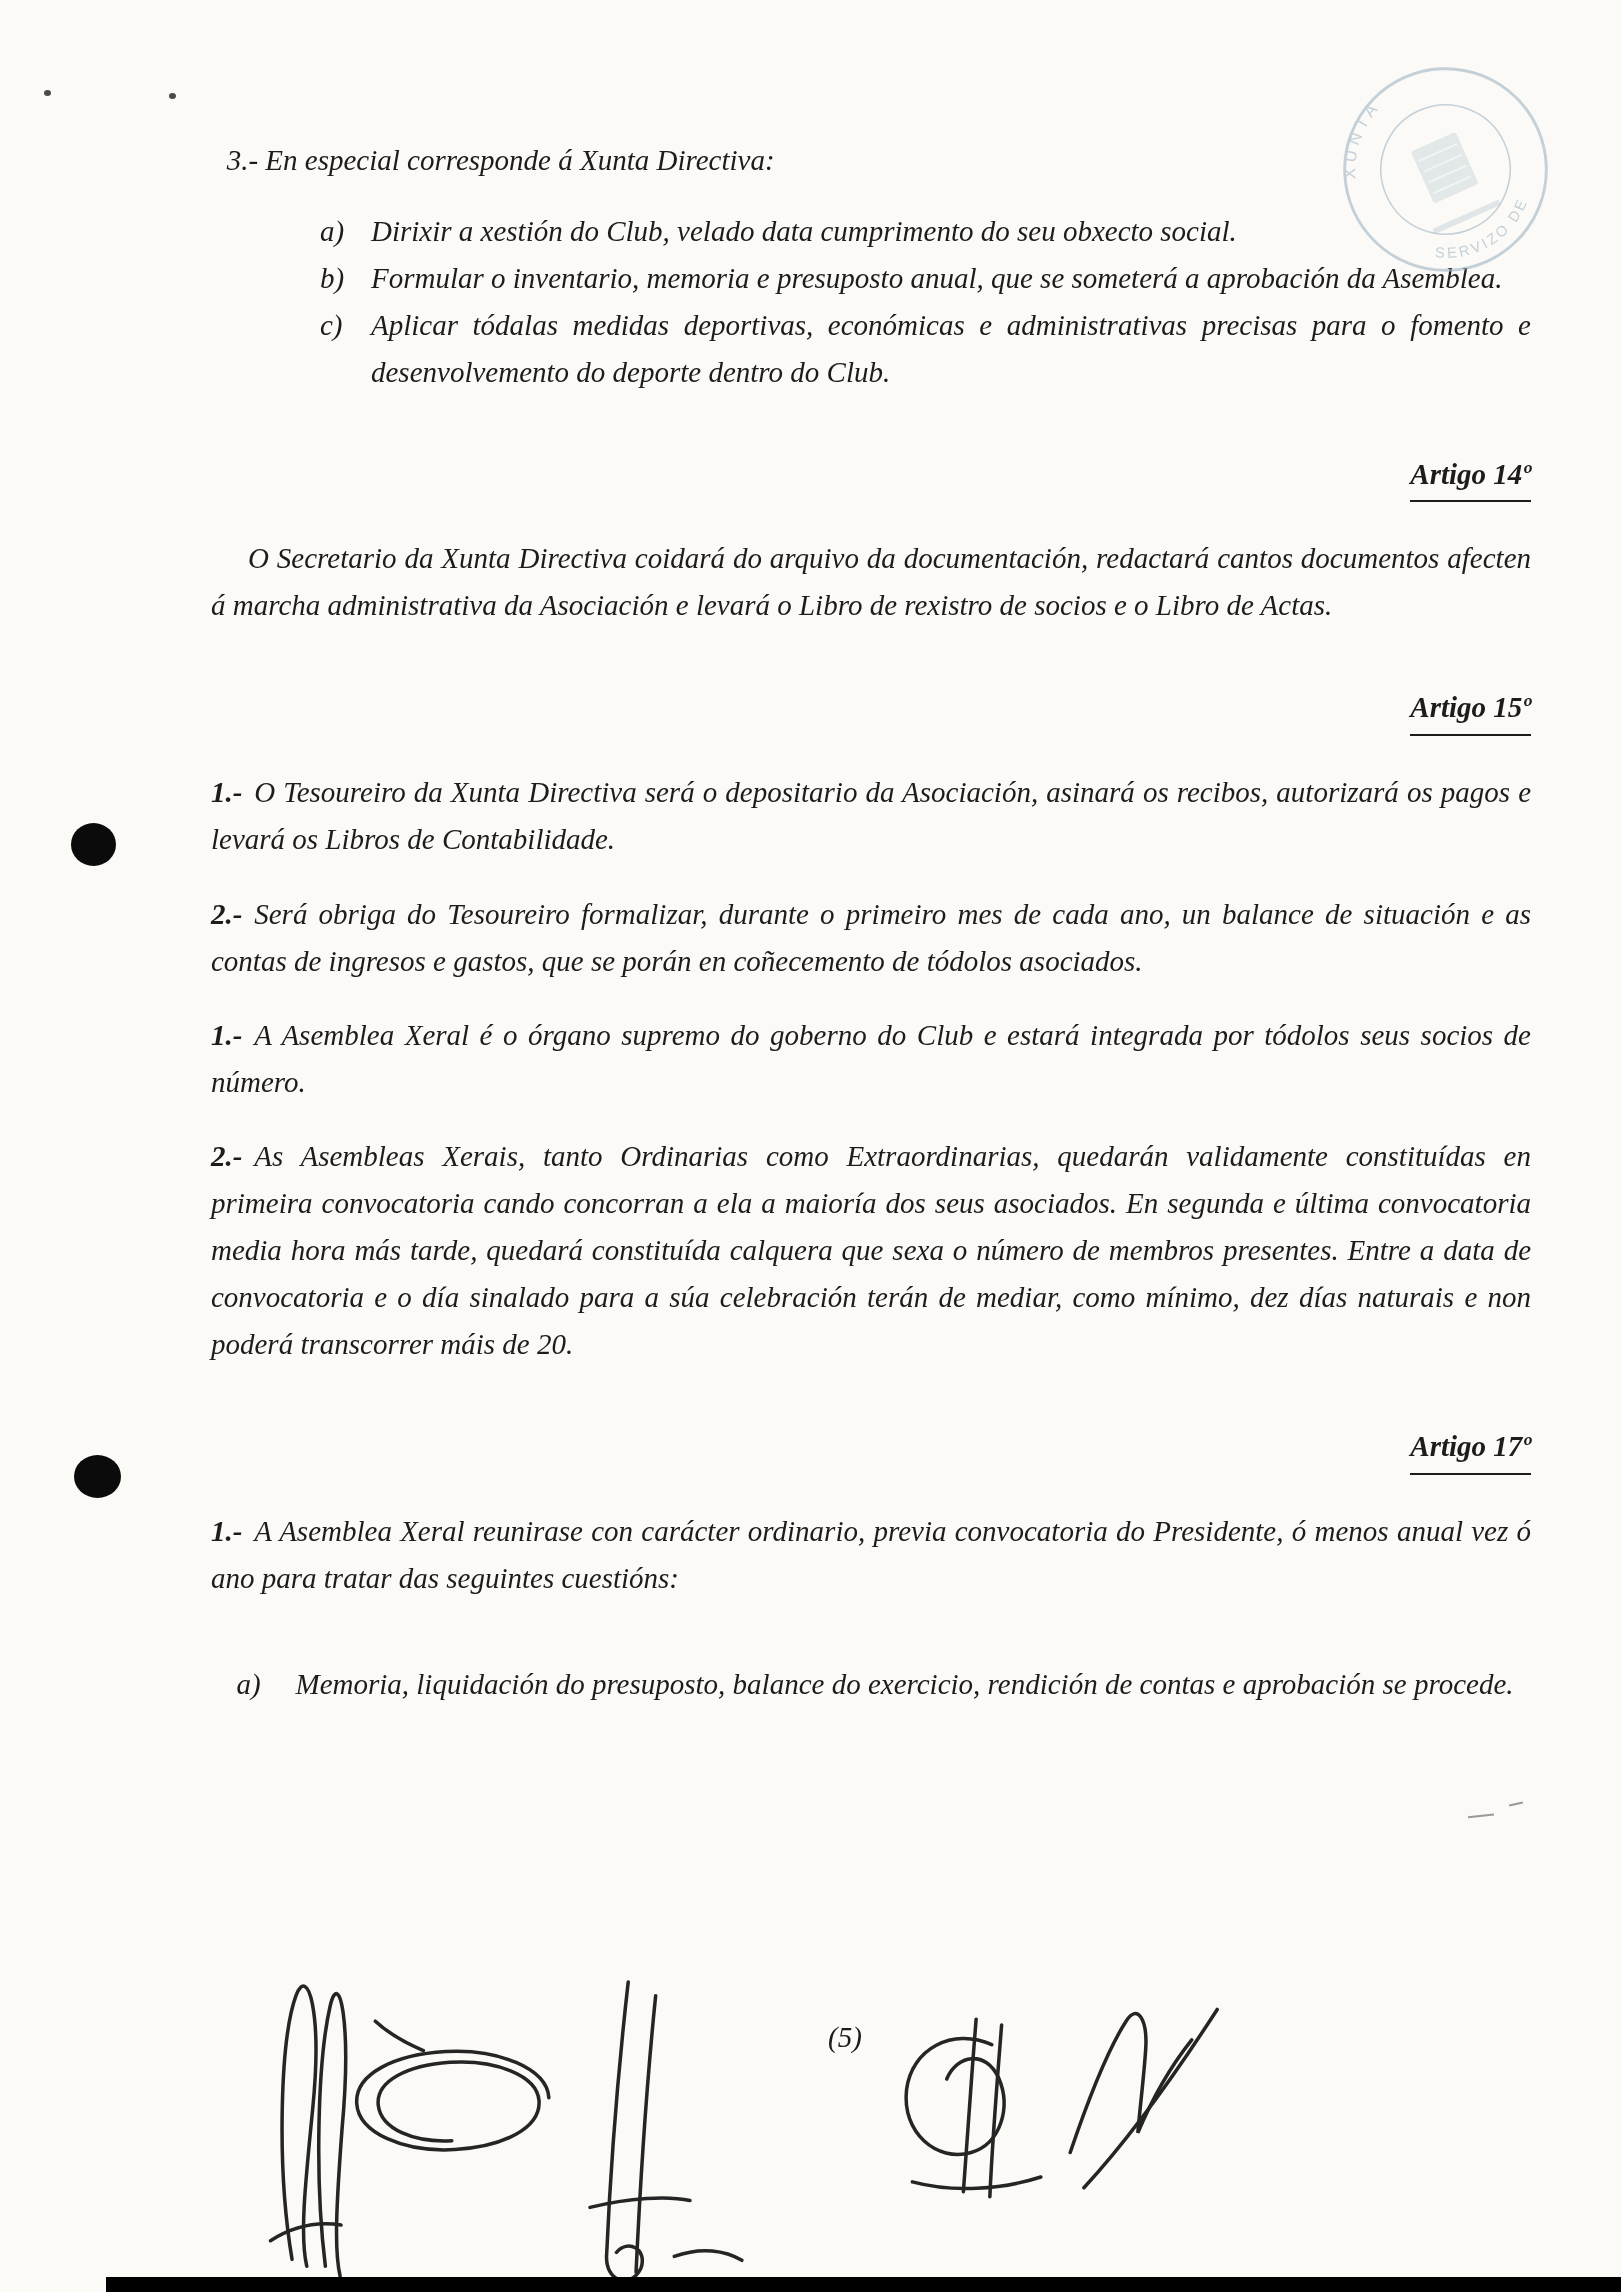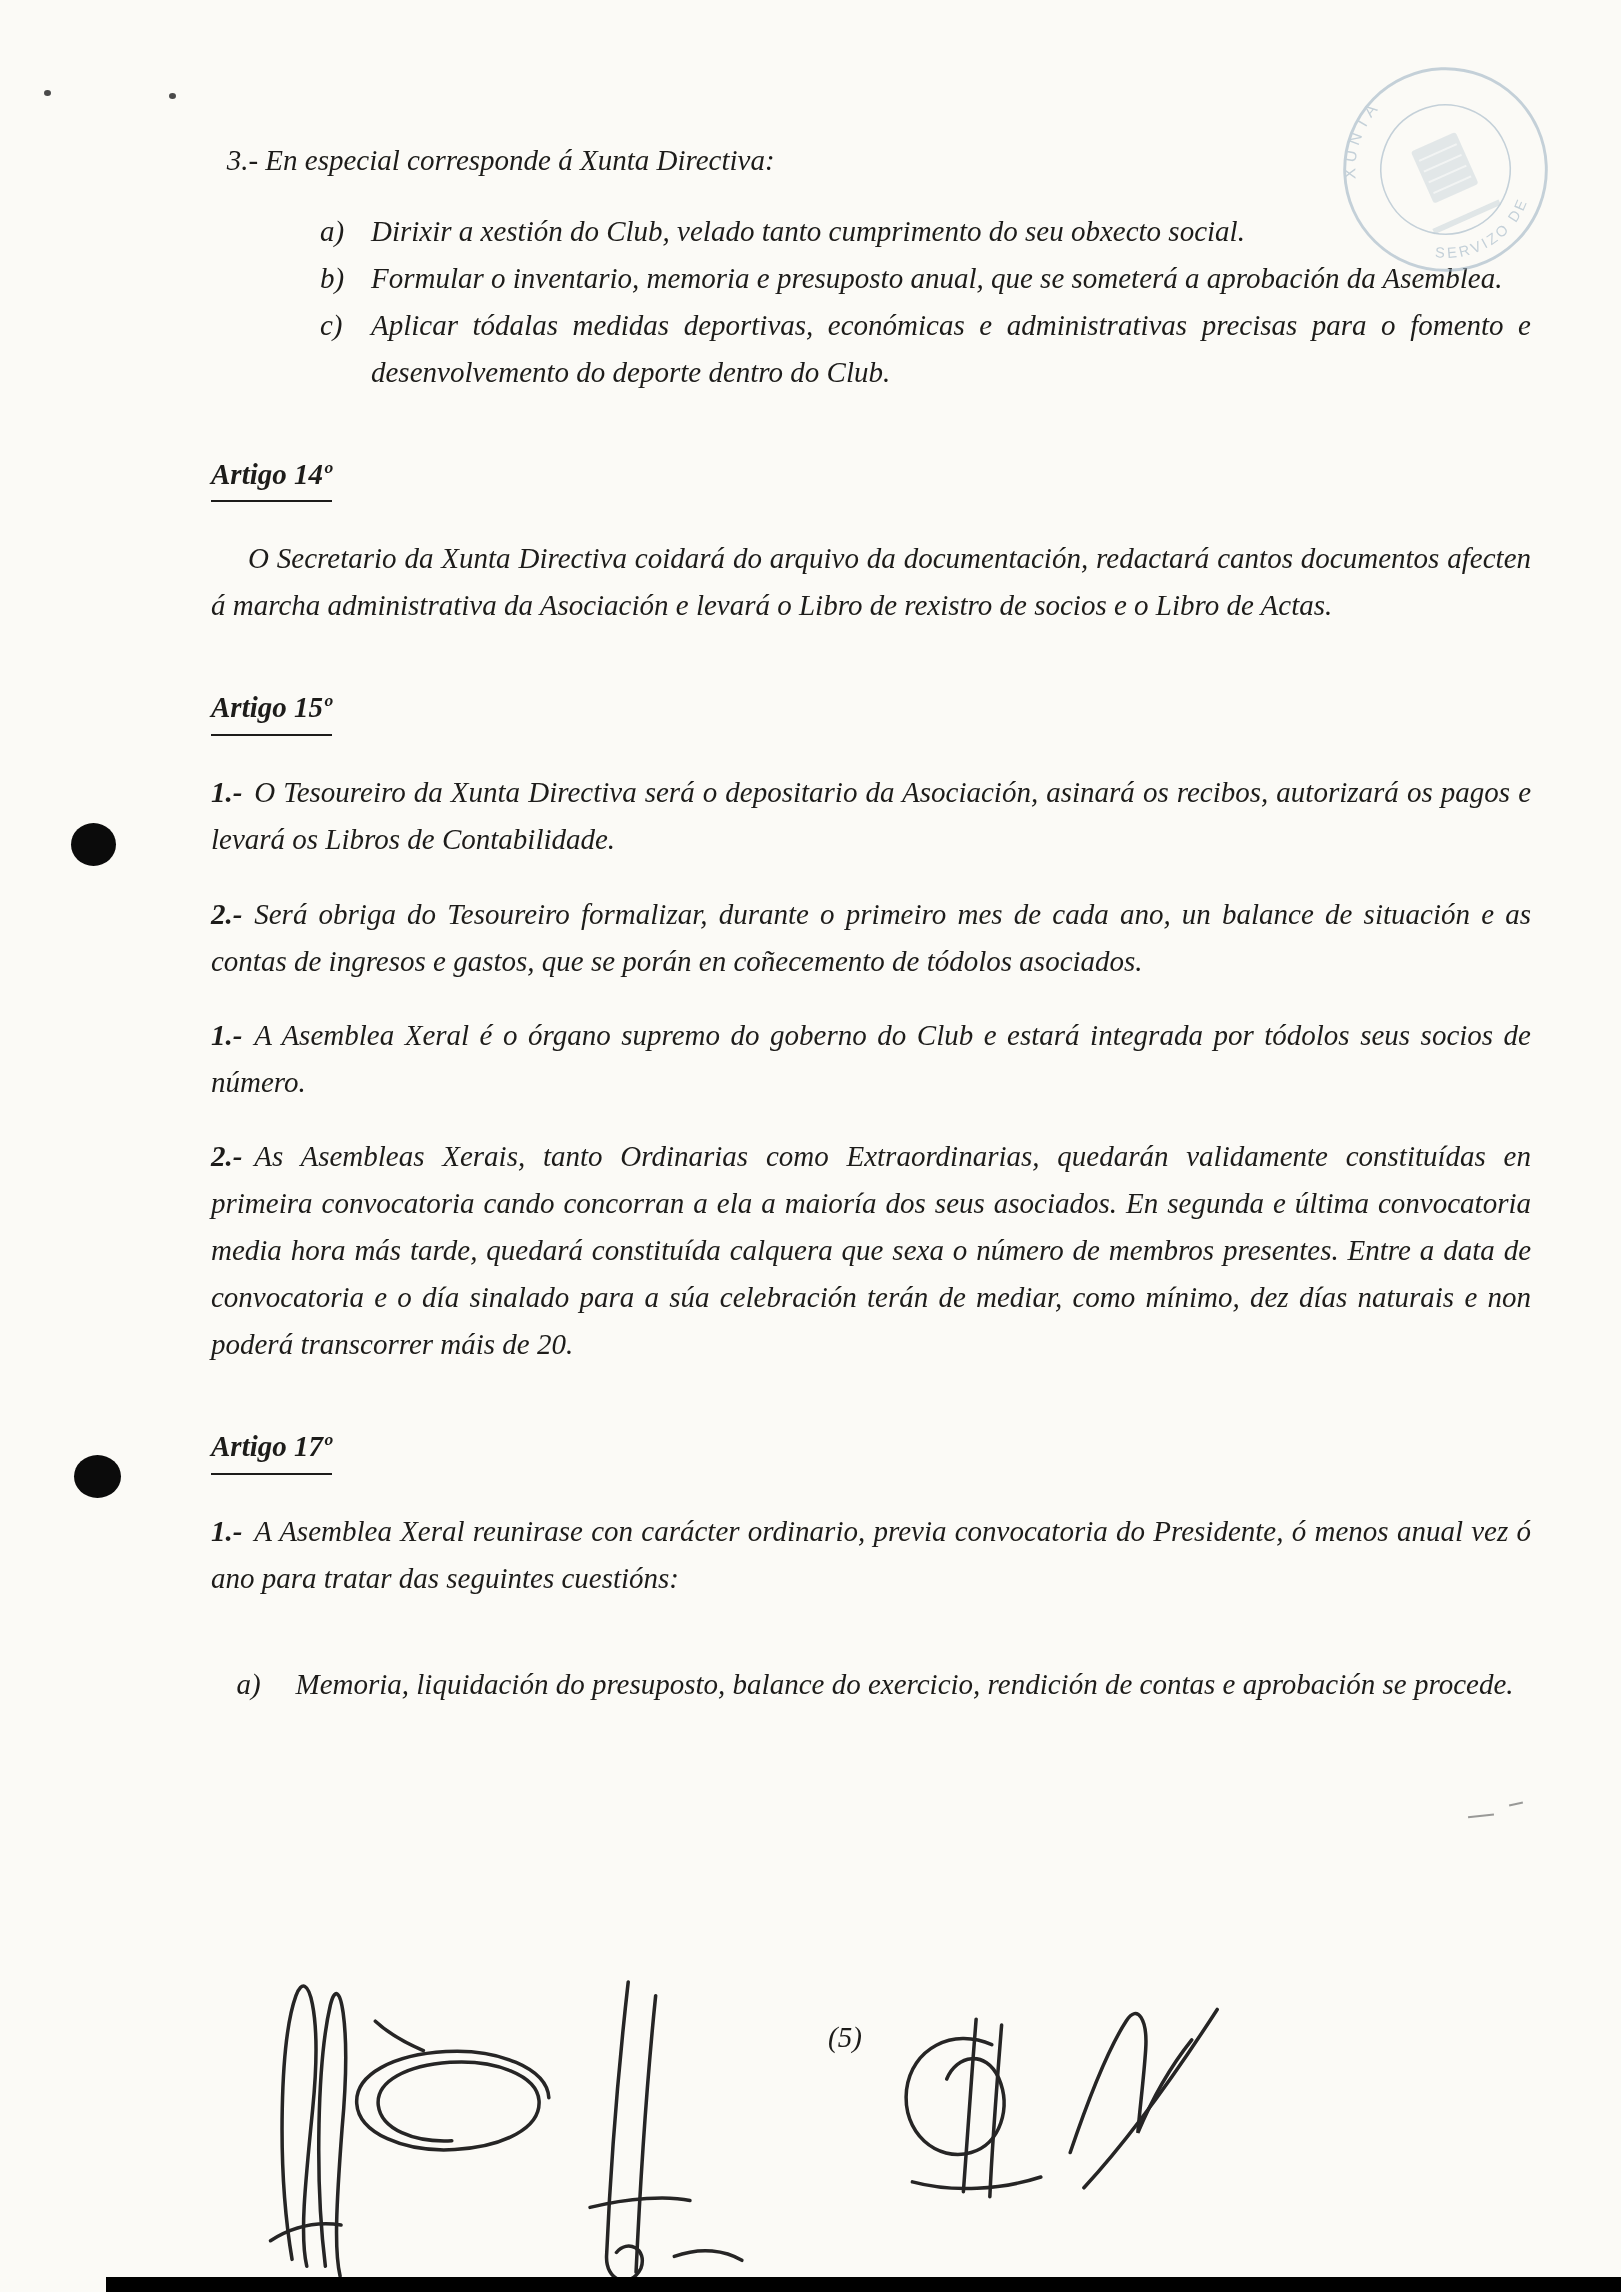--- a/index.html
+++ b/index.html
@@ -10,21 +10,21 @@
     color:var(--ink, #1d1c1a);
     font-family:"Liberation Serif","DejaVu Serif",serif;
     font-style:italic;
   }
   .content { position:absolute; left:211px; right:90px; top:137px; font-size:29px; line-height:47px;font-family:Liberation Serif, serif; }
   .intro-heading { margin:0 0 23.5px 15.7px; }
   .list { margin-left:109px; }
   .li { display:flex; }
   .li-label { flex:0 0 51px; }
   .li-text { flex:1; text-align:justify; }
-  .art { font-size:29px; font-weight:700; margin:55px 0 33px 0; }
+  .art { font-size:29px; font-weight:700; margin:55px 0 33px 0;text-align:right; }
   .art .hu { border-bottom:2.5px solid currentColor; padding-bottom:2.9px; display:inline-block; }
   .para { text-align:justify; margin-bottom:27.4px; }
   .para.indent { text-indent:37px; }
   .marker { font-weight:700; margin-right:11.8px; }
   .agenda { margin-top:59px; margin-left:25.5px; }
   .agenda .li-label { flex:0 0 59px; }
   .pagenum { position:absolute; left:828px; top:2021px; font-size:29px; }
   .dot { position:absolute; background:var(--mark,#0b0b0b); border-radius:50%; }
   .speck { position:absolute; background:#4a4a4a; border-radius:50%; width:6.9px; height:5.9px; }
   .bottom-bar { position:absolute; left:106px; right:0; bottom:0; height:15.7px; background:#000; }
@@ -40,21 +40,21 @@
   <div class="speck" style="left:44px;top:90px"></div>
   <div class="speck" style="left:169px;top:93px"></div>
 
   <div class="content">
 
     <p class="intro-heading">3.- En especial corresponde á Xunta Directiva:</p>
 
     <div class="list">
       <div class="li">
         <span class="li-label">a)</span>
-        <span class="li-text">Dirixir a xestión do Club, velado tanto cumprimento do seu obxecto social.</span>
+        <span class="li-text">Dirixir a xestión do Club, velado data cumprimento do seu obxecto social.</span>
       </div>
       <div class="li">
         <span class="li-label">b)</span>
         <span class="li-text">Formular o inventario, memoria e presuposto anual, que se someterá a aprobación da Asemblea.</span>
       </div>
       <div class="li">
         <span class="li-label">c)</span>
         <span class="li-text">Aplicar tódalas medidas deportivas, económicas e administrativas precisas para o fomento e desenvolvemento do deporte dentro do Club.</span>
       </div>
     </div>

